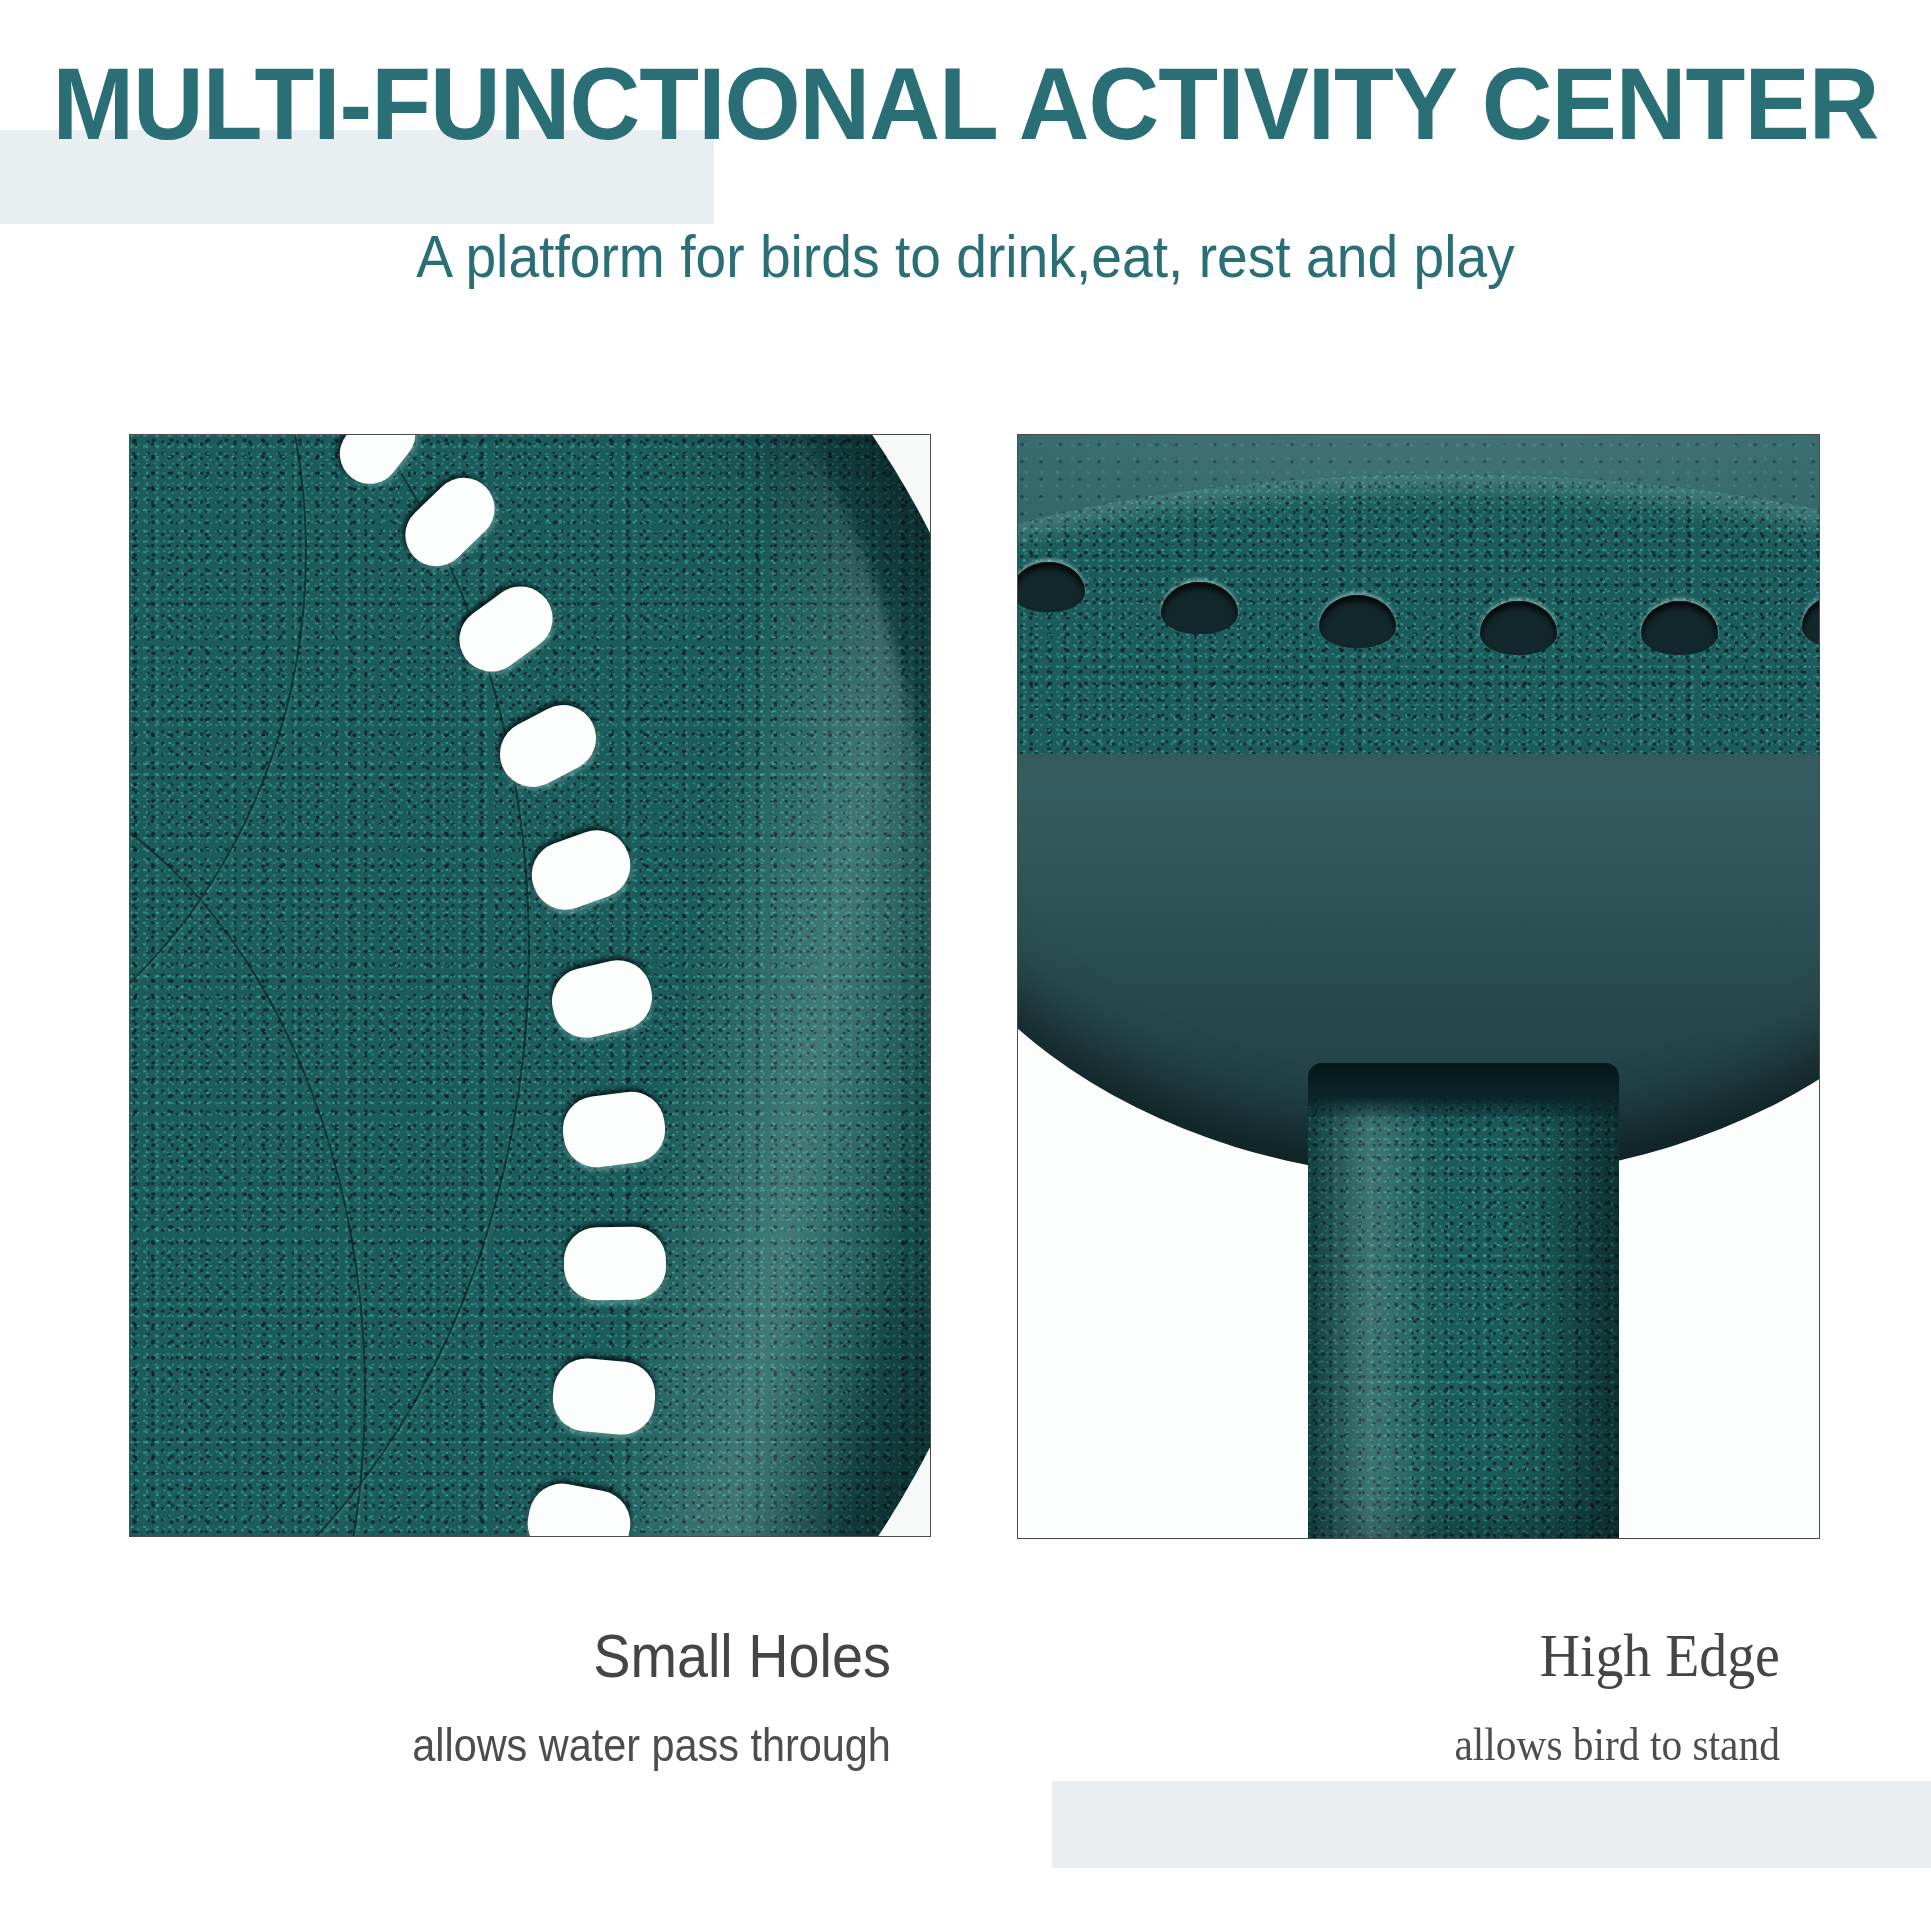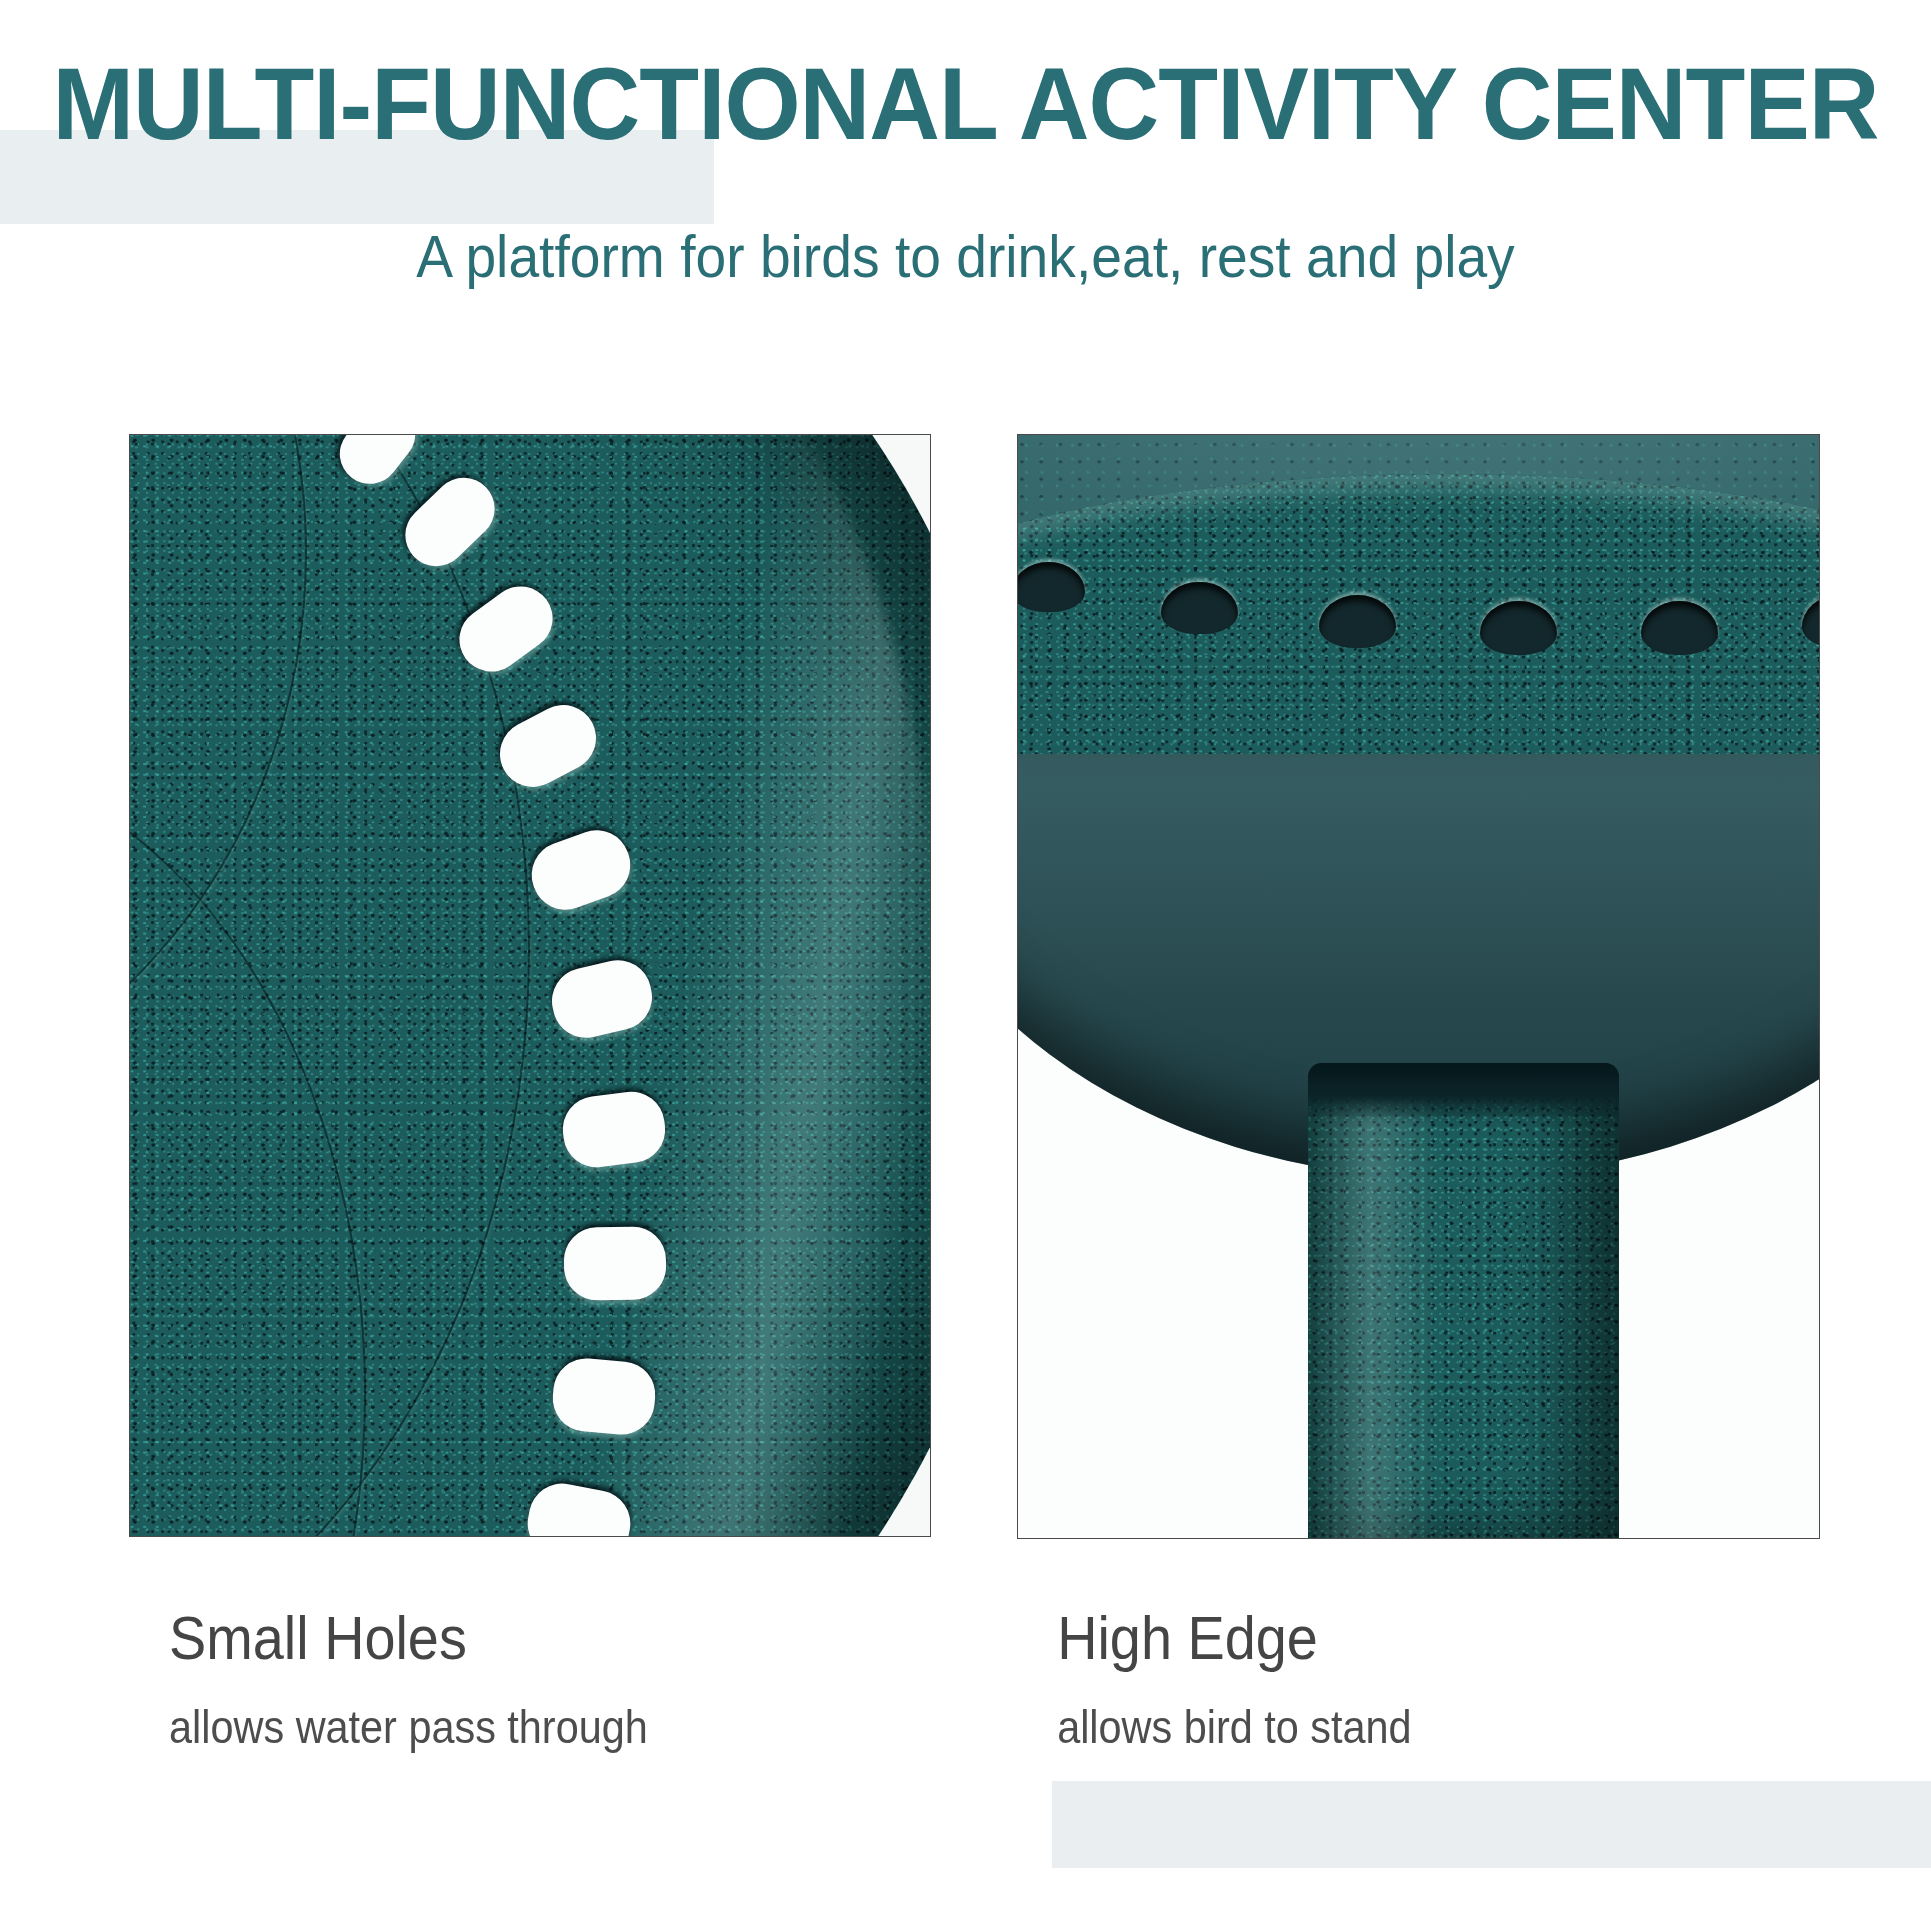--- a/index.html
+++ b/index.html
@@ -167,23 +167,23 @@
     position:absolute;left:290px;top:628px;width:311px;height:483px;
     background:linear-gradient(90deg,rgba(255,255,255,0) 0%,rgba(190,230,225,.22) 20%,rgba(255,255,255,0) 42%);
   }
   .rp-column-top{
     position:absolute;left:290px;top:628px;width:311px;height:60px;
     background:linear-gradient(180deg,#05171b 0%,#0b2428 55%,rgba(11,36,40,0) 100%);
     border-radius:13.5px 13.5px 0 0;
   }
 
   
-  .caption-block{position:absolute;z-index:3;text-align:left;}
+  .caption-block{position:absolute;z-index:3;text-align:right;margin-top:18px;}
   .cap-left{left:129px;top:1603px;width:802px;}
-  .cap-right{left:1017px;top:1603px;width:803px;}
+  .cap-right{left:1017px;top:1603px;width:803px;font-family:Liberation Serif, serif;}
   .cap-title{
     font-size:62px;font-weight:400;color:#454545;line-height:1.12;
     transform:scaleX(0.9);transform-origin:center top;white-space:nowrap;
   }
   .cap-sub{
     margin-top:29px;
     font-size:46px;font-weight:400;color:#4d4d4d;line-height:1.15;
     transform:scaleX(0.9);transform-origin:center top;white-space:nowrap;
   }
 </style>

